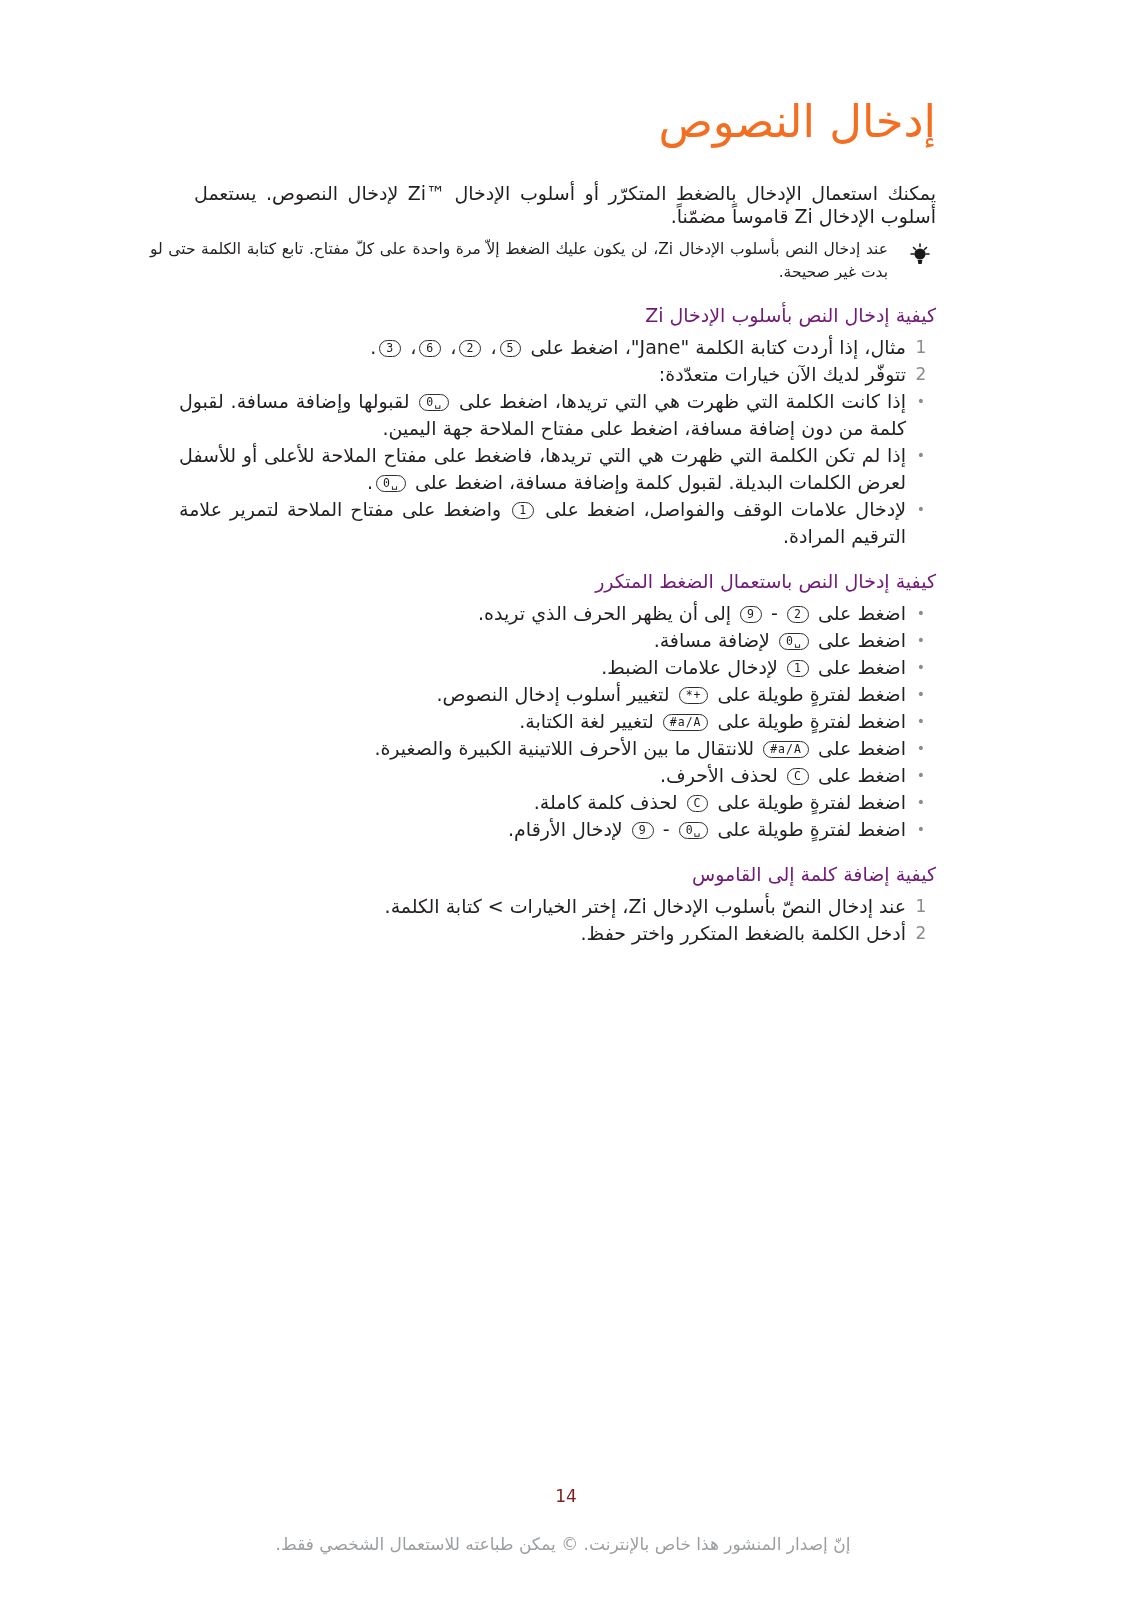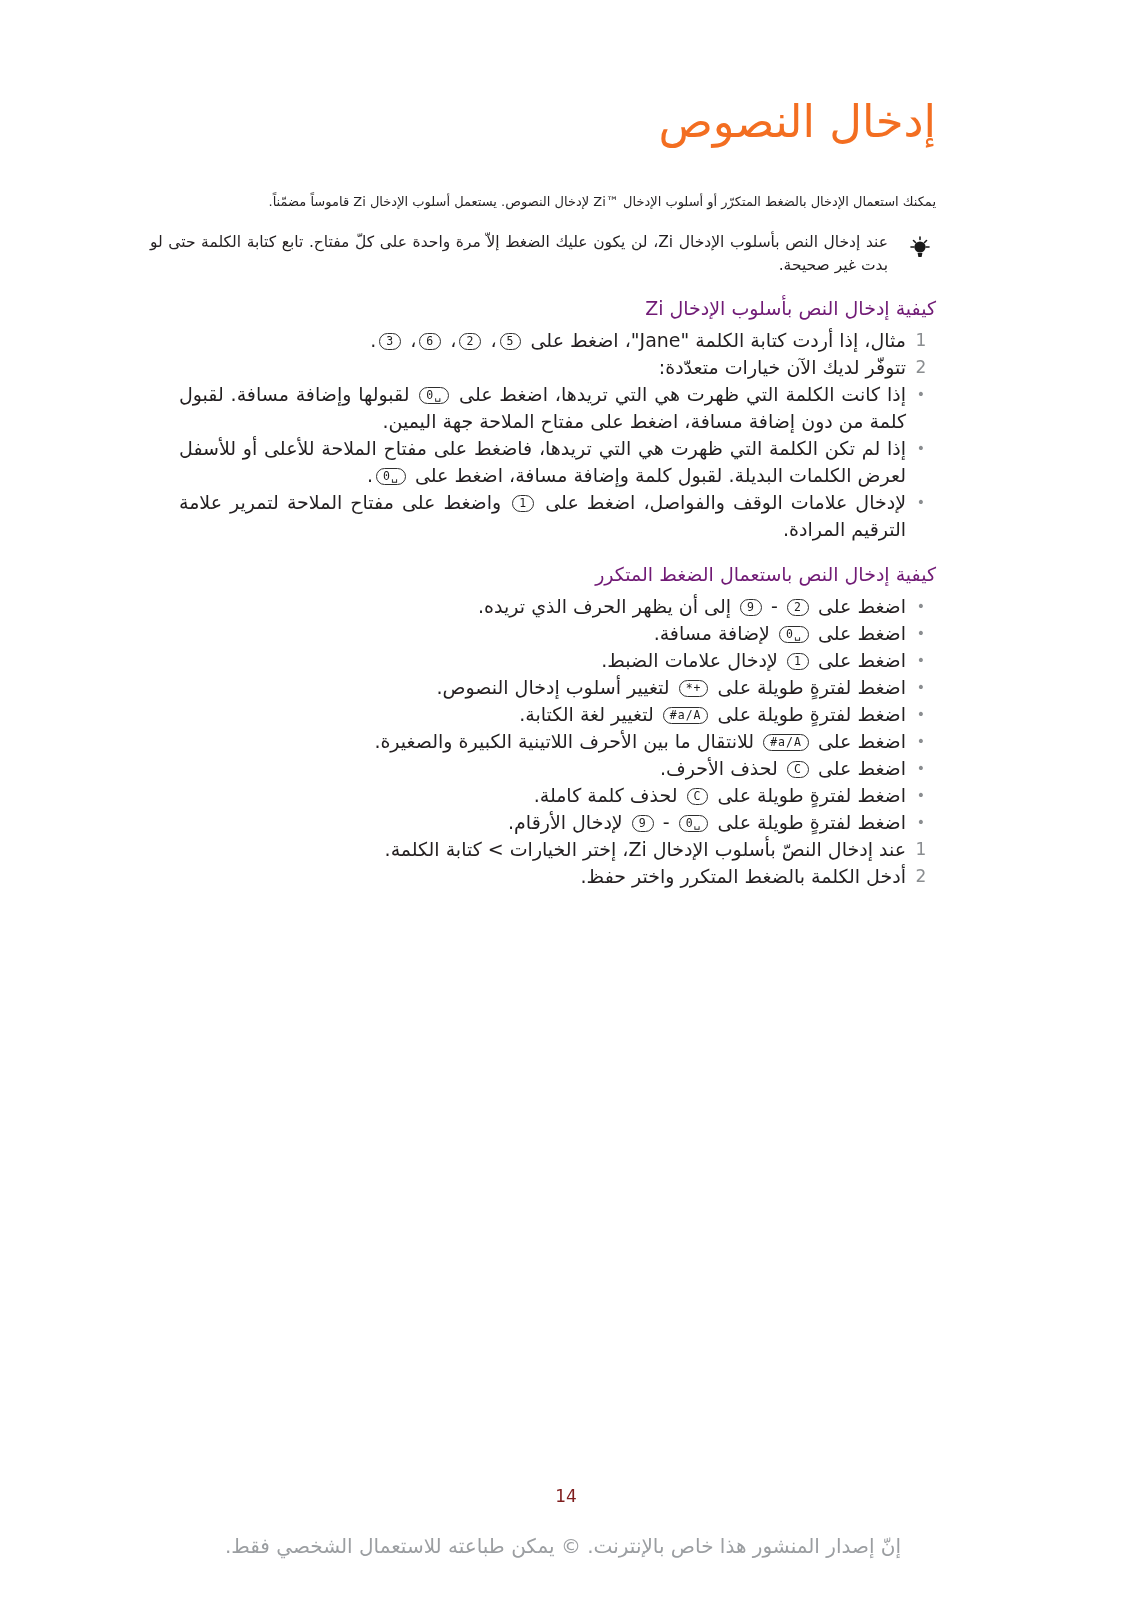--- a/index.html
+++ b/index.html
@@ -11,21 +11,21 @@
     color:#231f20;
     direction:rtl;
     overflow:hidden;
   }
   .content{position:absolute;top:94px;left:150px;right:196px;}
   .title{
     font-size:45px;line-height:56px;font-weight:normal;
     color:#f36e21;margin:0 0 32px 0;text-align:right;
   }
   .intro{
-    width:742px;font-size:13px;line-height:39px;
+    width:742px;font-size:19px;line-height:23px;
     margin:0 0 10px 0;text-align:justify;
   }
   .tip{display:flex;align-items:flex-start;margin:6px 0 10px 0;gap:16px;}
   .tip-icon-col{flex:0 0 32px;display:flex;justify-content:center;padding-top:3px;}
   .tip-text{flex:1;font-size:15.5px;line-height:23px;text-align:justify;}
   .section{width:757px;}
   .sec-h{
     font-size:19px;line-height:26px;font-weight:normal;
     color:#701a75;margin:18px 0 6px 0;text-align:right;
   }
@@ -44,21 +44,21 @@
     font-family:"DejaVu Sans Mono",monospace;
     font-size:11.5px;line-height:15px;letter-spacing:1px;
     color:#1a1a1a;background:#ffffff;vertical-align:2px;white-space:nowrap;
   }
   .pagenum{
     position:absolute;top:1486px;left:0;right:0;
     text-align:center;color:#7f1d1d;font-size:17px;
   }
   .footer{
     position:absolute;top:1534px;left:0;right:6px;
-    text-align:center;color:#9b9ea1;font-size:20px;
+    text-align:center;color:#9b9ea1;font-size:17px;
   }
 </style>
 </head>
 <body>
 
 <div class="page">
   <div class="content">
 
     <h1 class="title">إدخال النصوص</h1>
 
@@ -150,20 +150,21 @@
             <span class="txt">اضغط لفترةٍ طويلة على <span class="key">C</span> لحذف كلمة كاملة.</span>
           </div>
           <div class="row">
             <span class="marker bullet">•</span>
             <span class="txt">اضغط لفترةٍ طويلة على <span class="key">0␣</span> - <span class="key">9</span> لإدخال الأرقام.</span>
           </div>
         </div>
     </div>
 
     <div class="section">
+      <h2 class="sec-h">كيفية إضافة كلمة إلى القاموس</h2>
       <div>
           <div class="row">
             <span class="marker">1</span>
             <span class="txt">عند إدخال النصّ بأسلوب الإدخال Zi، إختر <b>الخيارات</b> &gt; <b>كتابة الكلمة</b>.</span>
           </div>
           <div class="row">
             <span class="marker">2</span>
             <span class="txt">أدخل الكلمة بالضغط المتكرر واختر <b>حفظ</b>.</span>
           </div>
         </div>

